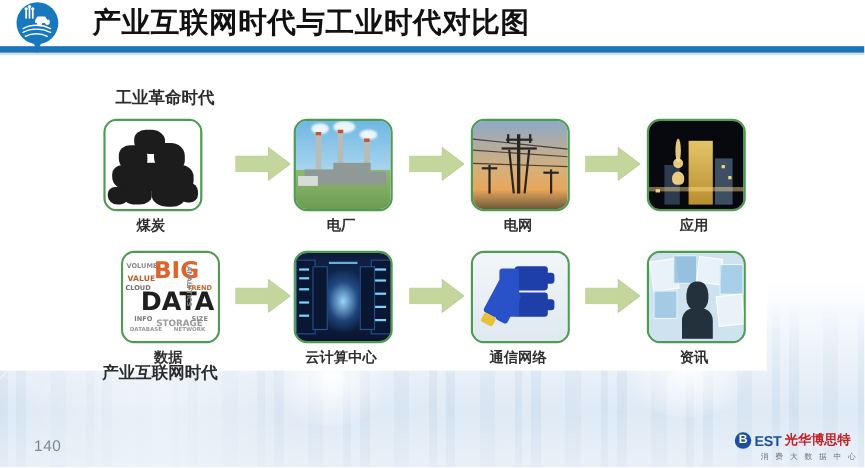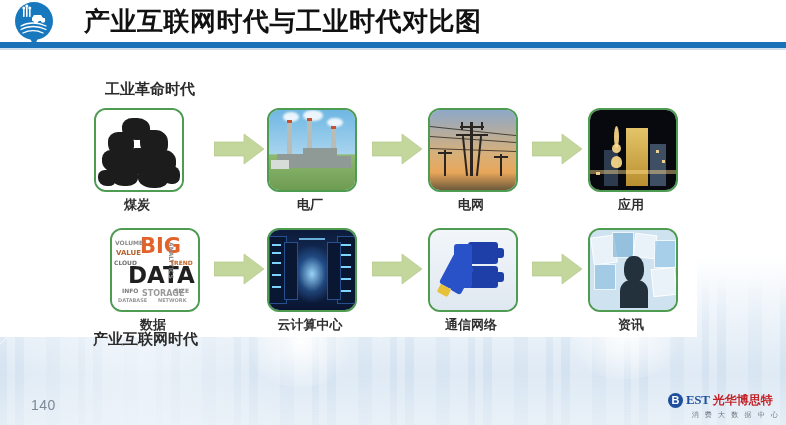--- a/index.html
+++ b/index.html
@@ -143,21 +143,21 @@
     font-family:"Liberation Sans",sans-serif;font-size:14px;color:#7b8795;letter-spacing:.5px;
   }
   .brand{position:absolute;left:668px;top:392px;width:112px;height:28px;}
   .brand-row{display:flex;align-items:center;gap:3px;height:16px;}
   .brand-b{
     width:15px;height:15px;border-radius:50%;background:#1d4f9c;color:#fff;
     font-family:"Liberation Sans",sans-serif;font-size:11px;font-weight:700;
     display:flex;align-items:center;justify-content:center;line-height:1;
   }
   .brand-est{
-    font-family:Liberation Serif, serif;font-size:13px;font-weight:700;color:#1d4f9c;letter-spacing:-.3px;
+    font-family:Liberation Sans, sans-serif;font-size:13px;font-weight:700;color:#1d4f9c;letter-spacing:-.3px;
   }
   .brand-cn{
     font-family:"DejaVu Sans","Liberation Sans",sans-serif;font-size:12px;font-weight:700;color:#c42127;
     margin-left:0;white-space:nowrap;
   }
   .brand-sub{
     margin-top:2px;text-align:right;white-space:nowrap;
     font-family:"DejaVu Sans","Liberation Sans",sans-serif;font-size:7px;color:#6b7480;letter-spacing:2px;
   }
 </style>

